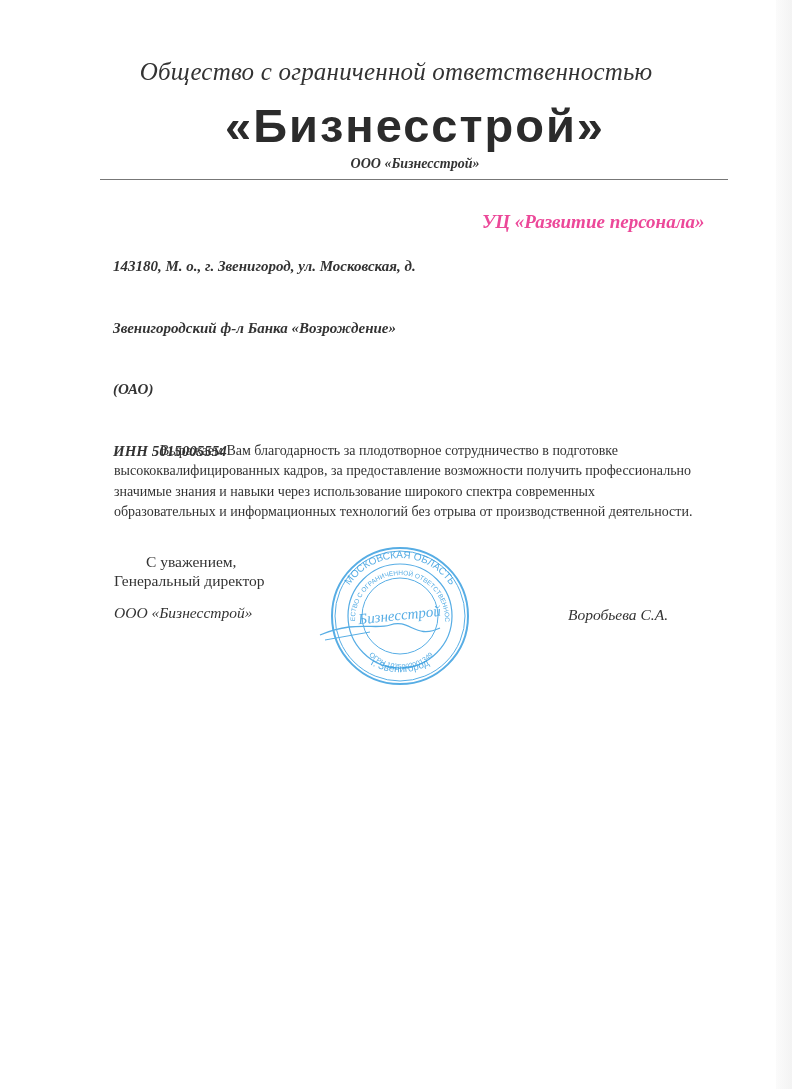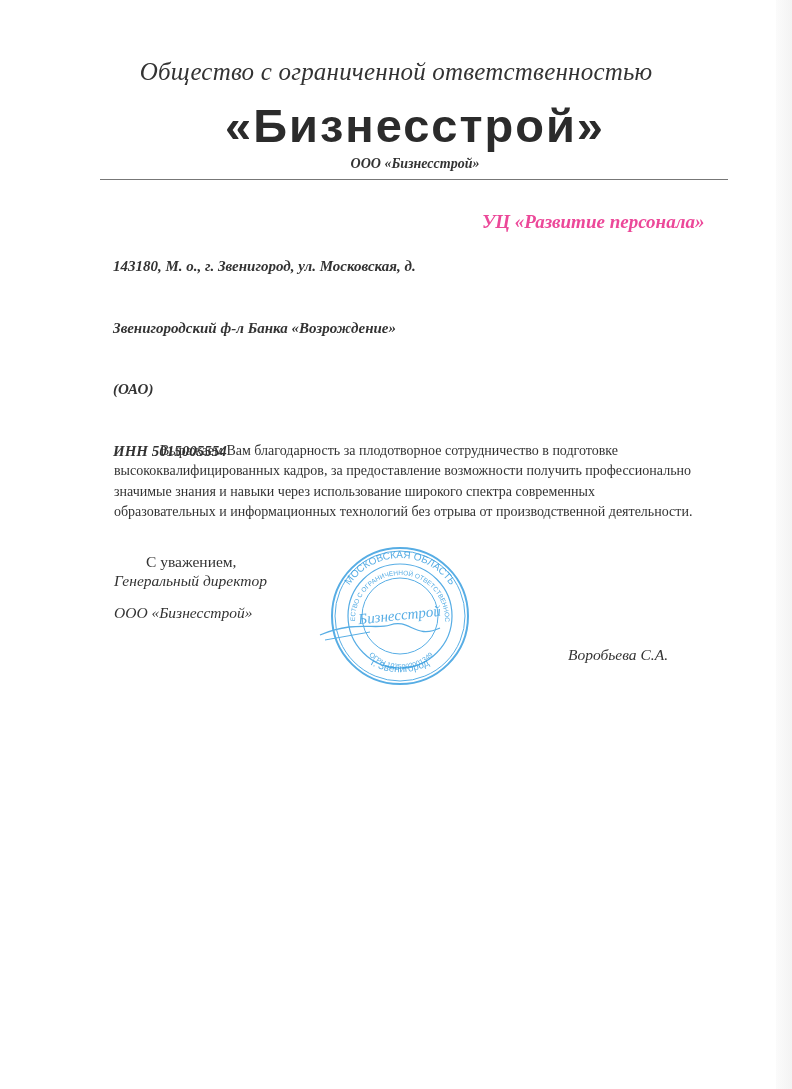--- a/index.html
+++ b/index.html
@@ -30,23 +30,23 @@
   .sender div { white-space: nowrap; margin-top: 44px; }
   .sender .email { font-weight: bold; }
   .recipient {
     left: 482px; top: 211px; font-size: 19px; font-weight: bold; font-style: italic; color: #ec4899;
   }
   .body-text {
     left: 114px; top: 441px; width: 580px; font-size: 14px; line-height: 20.4px; color: #333;
   }
   .body-text .indent { display: inline-block; width: 46px; }
   .closing { left: 114px; top: 553px; font-size: 15.5px; color: #333; margin-left: 32px; }
-  .position { left: 114px; top: 572px; font-size: 15.5px; font-style: italic; color: #333; }
+  .position { left: 114px; top: 572px; font-size: 15.5px; color: #333; }
   .org-sign { left: 114px; top: 604px; font-size: 15.5px; font-style: italic; color: #333; }
-  .signer { left: 568px; top: 606px; font-size: 15.5px; font-style: italic; color: #333; margin-top: 40px; }
+  .signer { left: 568px; top: 606px; font-size: 15.5px; font-style: italic; color: #333; }
   .stamp { left: 315px; top: 540px; width: 170px; height: 150px; }
 </style>
 </head>
 <body>
 
 <div class="edge"></div>
 
 <div class="abs company-form">Общество с ограниченной ответственностью</div>
 <div class="abs company-name">«Бизнесстрой»</div>
 <div class="abs company-short">ООО «Бизнесстрой»</div>

